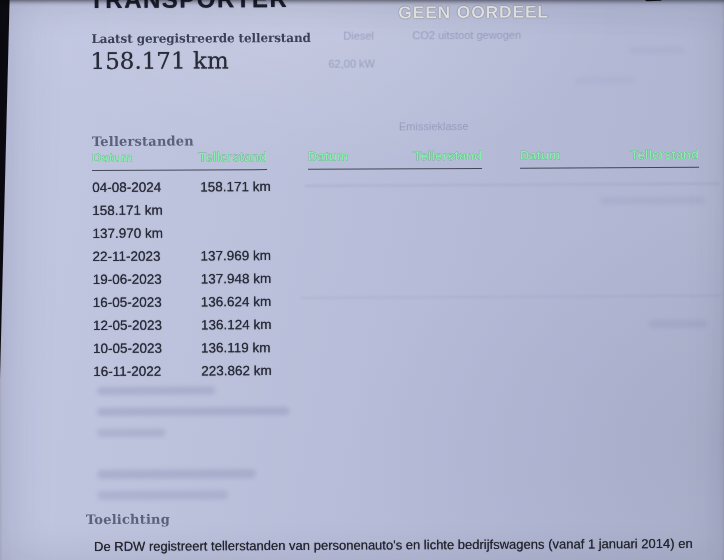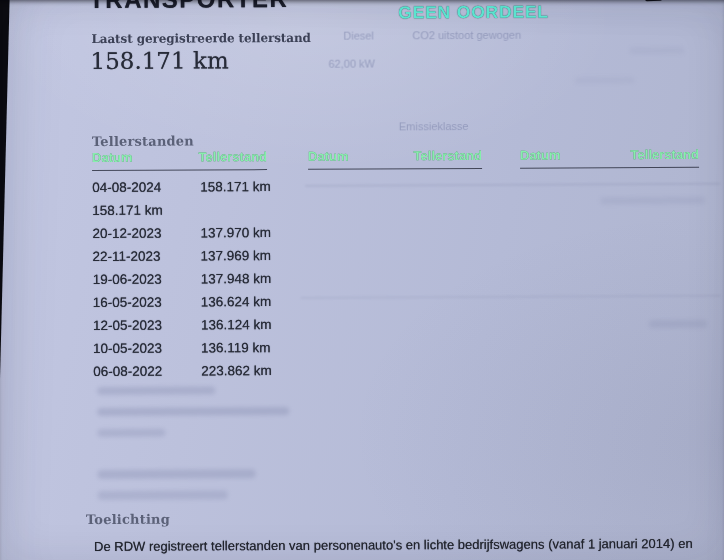--- a/index.html
+++ b/index.html
@@ -26,21 +26,21 @@
   }
   .abs{position:absolute;}
   .t-soft{text-shadow:0 0 0.8px rgba(32,36,50,0.85);}
 
   .vehicle-model{
     left:90px;top:-14px;font-weight:700;font-size:24px;letter-spacing:1.5px;
     color:#1d202d;text-shadow:0 0 1px rgba(25,28,40,0.8);
   }
   .verdict{
     left:399px;top:4px;font-weight:700;font-size:17.5px;letter-spacing:0.8px;
-    color:#5eead4;text-shadow:0 0 1px rgba(20,23,35,0.8);
+    color:#e5e5e5;text-shadow:0 0 1px rgba(20,23,35,0.8);
   }
   .corner-mark{
     left:646px;top:0;width:17px;height:4px;background:#14151d;border-radius:2px;
     transform:rotate(-2deg);
   }
   .last-label{
     left:92px;top:32px;font-family:"DejaVu Serif", serif;font-weight:700;
     font-size:12px;letter-spacing:-0.1px;color:#3c4156;
   }
   .last-value{
@@ -143,21 +143,20 @@
 
     <div class="abs rows">
         <div class="t-row">
           <span class="t-date t-soft">04-08-2024</span>
           <span class="t-km t-soft">158.171 km</span>
         </div>
         <div class="t-row">
           <span class="t-km t-soft">158.171 km</span>
         </div>
         <div class="t-row">
-          <span class="t-date t-soft">20-12-2023</span>
           <span class="t-km t-soft">137.970 km</span>
         </div>
         <div class="t-row">
           <span class="t-date t-soft">22-11-2023</span>
           <span class="t-km t-soft">137.969 km</span>
         </div>
         <div class="t-row">
           <span class="t-date t-soft">19-06-2023</span>
           <span class="t-km t-soft">137.948 km</span>
         </div>
@@ -167,21 +166,21 @@
         </div>
         <div class="t-row">
           <span class="t-date t-soft">12-05-2023</span>
           <span class="t-km t-soft">136.124 km</span>
         </div>
         <div class="t-row">
           <span class="t-date t-soft">10-05-2023</span>
           <span class="t-km t-soft">136.119 km</span>
         </div>
         <div class="t-row">
-          <span class="t-date t-soft">06-08-2022</span>
+          <span class="t-date t-soft">16-11-2022</span>
           <span class="t-km t-soft">223.862 km</span>
         </div>
       </div>
 
     <div class="smudge sm1"></div>
     <div class="smudge sm2"></div>
     <div class="smudge sm3"></div>
     <div class="smudge sm4"></div>
     <div class="smudge sm5"></div>
     <div class="smudge sm6"></div>

